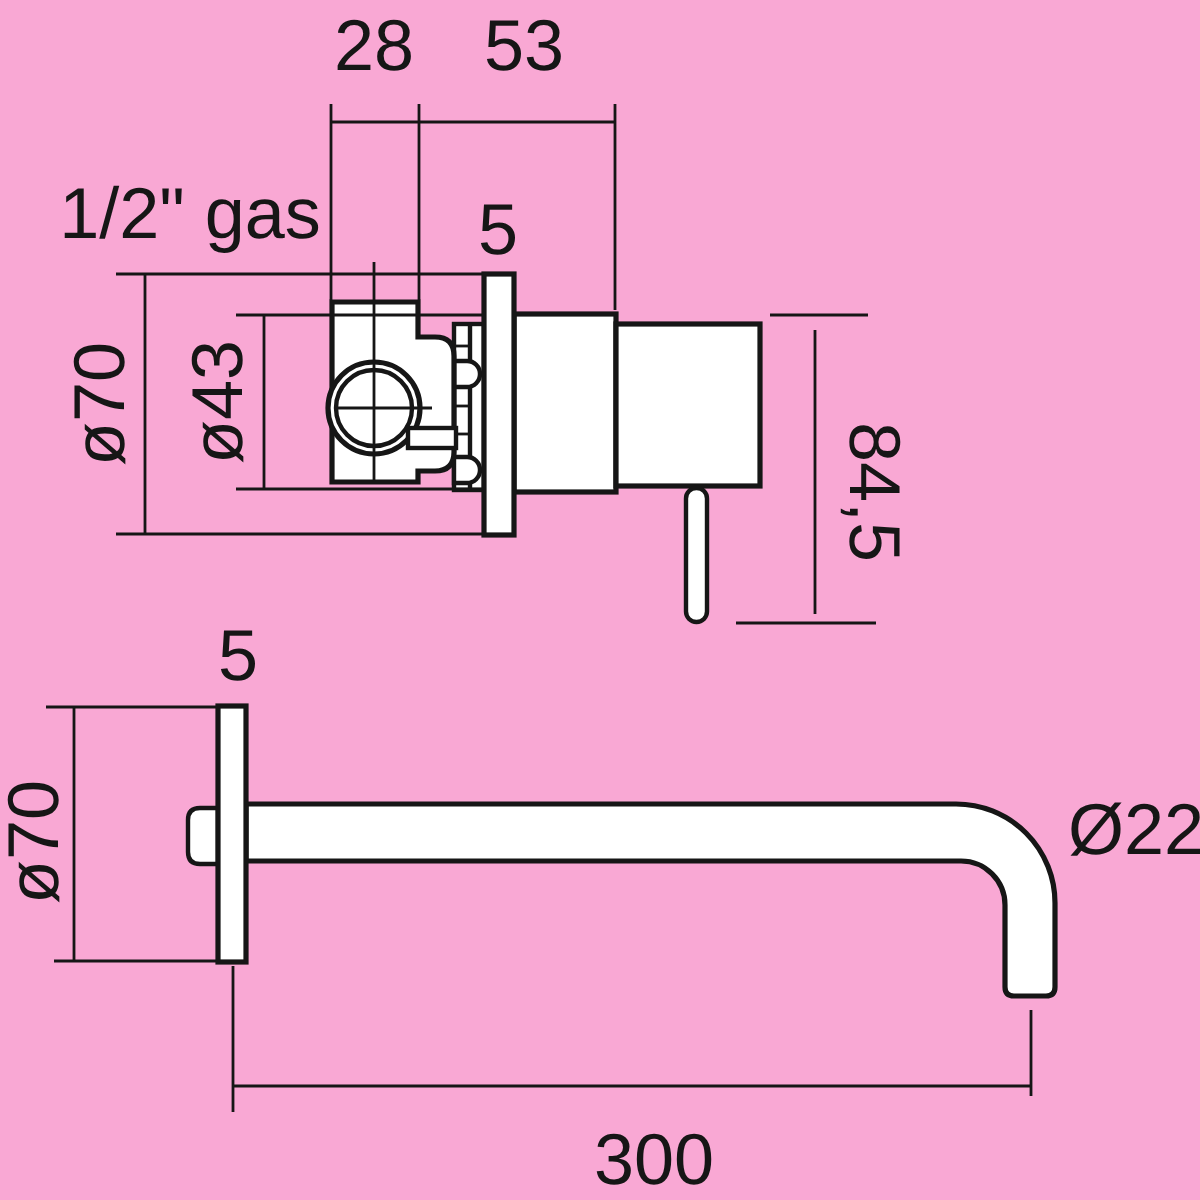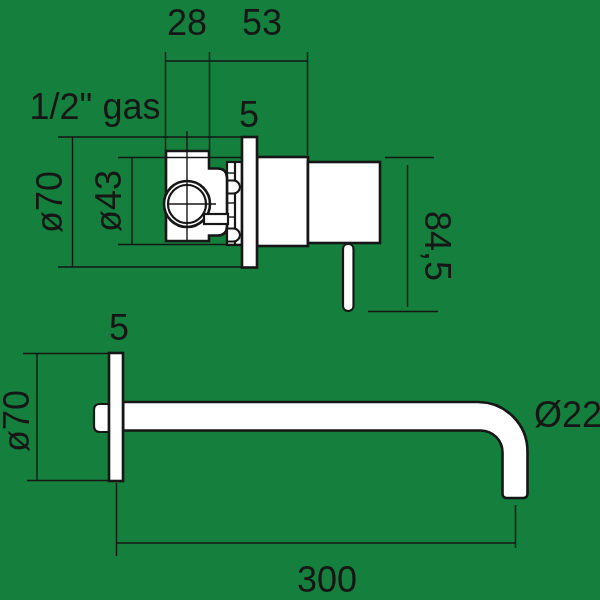--- a/index.html
+++ b/index.html
@@ -1,16 +1,16 @@
 <!DOCTYPE html>
 <html><head>
 <meta charset="utf-8">
 <style>
   html,body{margin:0;padding:0;background:#ffffff;}
-  .stage{width:600px;height:600px;position:relative;background:#15803d;overflow:hidden;}
+  .stage{width:600px;height:600px;position:relative;background:#f9a8d4;overflow:hidden;}
   svg{display:block;}
   text{font-family:"Liberation Sans","DejaVu Sans",sans-serif;font-size:36px;fill:#161616;}
   .thickf{stroke:#161616;stroke-width:2.6;fill:#ffffff;}
   .medf{stroke:#161616;stroke-width:2.2;fill:#ffffff;}
   .med{stroke:#161616;stroke-width:2.2;fill:none;}
   .thin{stroke:#161616;stroke-width:1.4;fill:none;stroke-linecap:butt;}
 </style>
 </head>
 <body>
 

